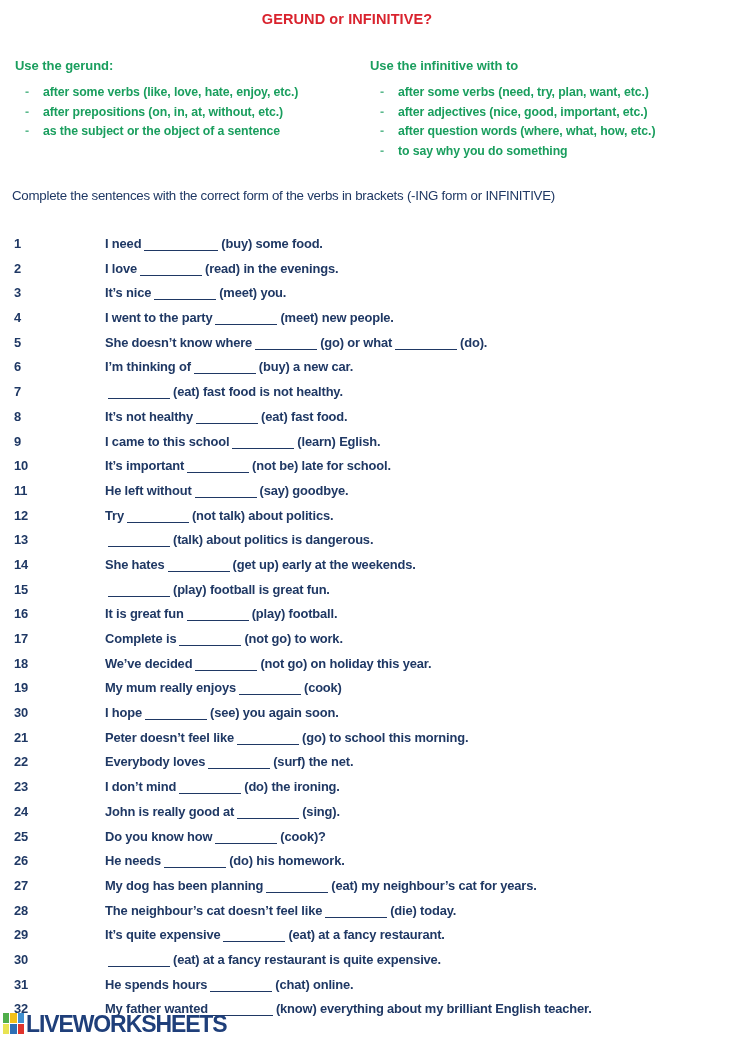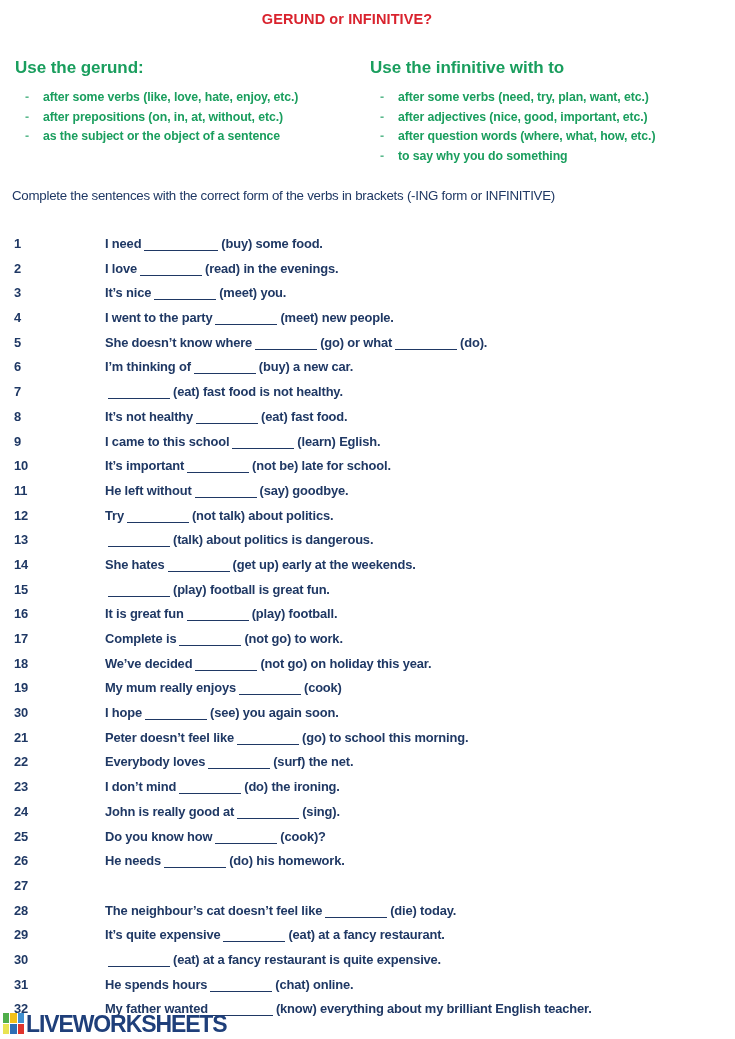--- a/index.html
+++ b/index.html
@@ -39,21 +39,21 @@
   }
   .rules-col {
     position: absolute;
     top: 0;
   }
   .rules-col.left  { left: 15px;  width: 355px; }
   .rules-col.right { left: 370px; width: 360px; }
 
   .rules-head {
     color: #1a9e5e;
-    font-size: 17px;
+    font-size: 13px;
     font-weight: bold;
     margin: 0 12px 10px 0;
     letter-spacing: -.05px;
   }
   .rules-list {
     margin: 0;
     padding: 0;
     list-style: none;
   }
   .rules-list li {
@@ -304,20 +304,21 @@
     <div class="ex-row">
       <span class="ex-num">25</span>
       <span class="ex-text"><span>Do you know how</span><span class="blank w-med"></span><span>(cook)?</span></span>
     </div>
     <div class="ex-row">
       <span class="ex-num">26</span>
       <span class="ex-text"><span>He needs</span><span class="blank w-med"></span><span>(do) his homework.</span></span>
     </div>
     <div class="ex-row">
       <span class="ex-num">27</span>
+      <span class="ex-text"><span>My dog has been planning</span><span class="blank w-med"></span><span>(eat) my neighbour’s cat for years.</span></span>
     </div>
     <div class="ex-row">
       <span class="ex-num">28</span>
       <span class="ex-text"><span>The neighbour’s cat doesn’t feel like</span><span class="blank w-med"></span><span>(die) today.</span></span>
     </div>
     <div class="ex-row">
       <span class="ex-num">29</span>
       <span class="ex-text"><span>It’s quite expensive</span><span class="blank w-med"></span><span>(eat) at a fancy restaurant.</span></span>
     </div>
     <div class="ex-row">

